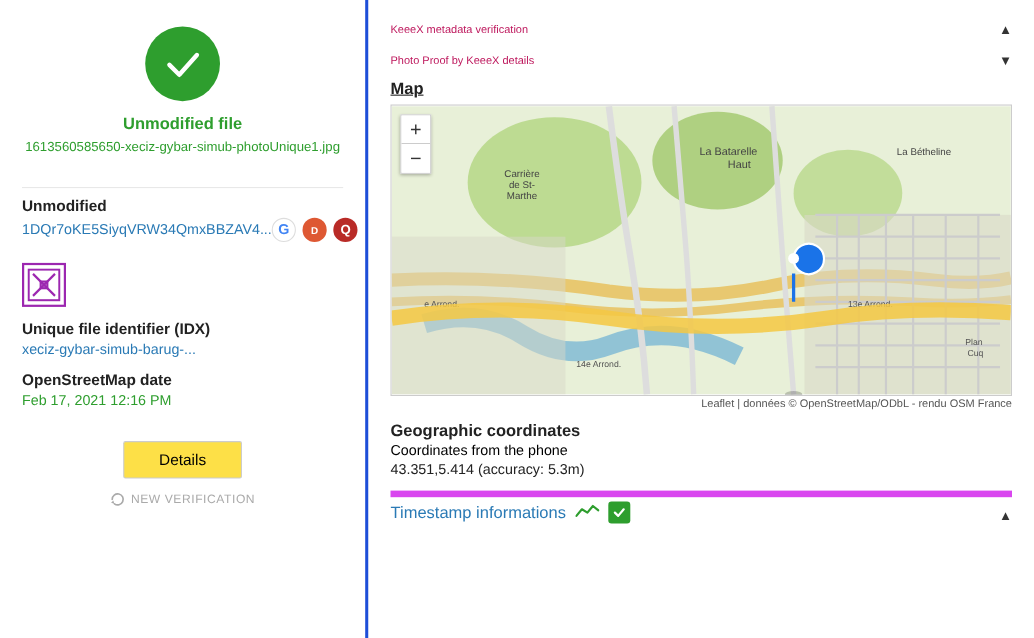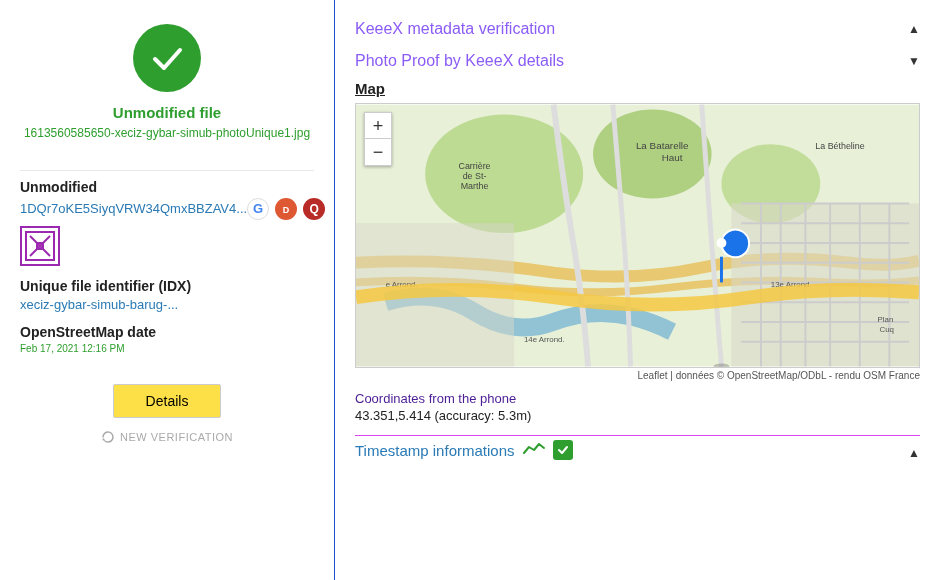--- a/index.html
+++ b/index.html
@@ -16,21 +16,21 @@
     .container {
       display: flex;
       width: 940px;
       height: 580px;
       background: #fff;
     }
     
     .left-panel {
       width: 335px;
       min-width: 335px;
-      border-right: 1px solid #1d4ed8;
+      border-right: 3px solid #1d4ed8;
       padding: 24px 20px;
       display: flex;
       flex-direction: column;
       align-items: center;
       background: #fff;
     }
     .check-circle {
       width: 68px;
       height: 68px;
       background: #2e9e2e;
@@ -77,21 +77,21 @@
     }
     .info-value {
       font-size: 13px;
       color: #2a7ab5;
     }
     .signatory-row {
       display: flex;
       align-items: center;
       justify-content: space-between;
       width: 100%;
-      margin-bottom: 6px;
+      margin-bottom: 19px;
     }
     .signatory-value {
       font-size: 13px;
       color: #2a7ab5;
       flex: 1;
     }
     .social-icons {
       display: flex;
       gap: 6px;
       align-items: center;
@@ -114,21 +114,21 @@
       width: 40px;
       height: 40px;
       border: 2px solid #9c27b0;
       display: flex;
       align-items: center;
       justify-content: center;
       margin-top: 4px;
     }
     .cert-date {
       color: #2e9e2e;
-      font-size: 10px;
+      font-size: 13px;
     }
     .details-btn {
       margin-top: 18px;
       padding: 8px 32px;
       border: 1px solid #ccc;
       background: #fde047;
       font-size: 14px;
       cursor: pointer;
       border-radius: 2px;
     }
@@ -149,22 +149,22 @@
       background: #fff;
     }
     .section-header {
       display: flex;
       align-items: center;
       justify-content: space-between;
       padding: 4px 0;
       margin-bottom: 6px;
     }
     .section-title-link {
-      color: #8b5cf6;
-      font-size: 16px;
+      color: #be185d;
+      font-size: 10px;
       cursor: pointer;
       text-decoration: none;
     }
     .arrow-icon {
       font-size: 12px;
       color: #333;
       cursor: pointer;
     }
     .map-label {
       font-size: 15px;
@@ -221,33 +221,33 @@
       margin-bottom: 12px;
     }
     .geo-title {
       font-size: 15px;
       font-weight: bold;
       color: #222;
       margin-bottom: 2px;
     }
     .geo-subtitle {
       font-size: 13px;
-      color: #4c1d95;
+      color: #000000;
       margin-bottom: 2px;
     }
     .geo-coords {
       font-size: 13px;
       color: #222;
     }
     .timestamp-row {
       display: flex;
       align-items: flex-end;
       justify-content: space-between;
       padding: 4px 0;
-      border-top: 1px solid #d946ef;
+      border-top: 6px solid #d946ef;
     }
     .timestamp-left {
       display: flex;
       align-items: center;
       gap: 8px;
     }
     .timestamp-title {
       font-size: 15px;
       color: #2a7ab5;
       font-weight: 500;
@@ -400,20 +400,21 @@
         <button class="map-btn">+</button>
         <button class="map-btn">−</button>
       </div>
     </div>
 
     <div class="map-attribution">
       <span>Leaflet | données © OpenStreetMap/ODbL - rendu OSM France</span>
     </div>
 
     <div class="geo-section">
+      <div class="geo-title">Geographic coordinates</div>
       <div class="geo-subtitle">Coordinates from the phone</div>
       <div class="geo-coords">43.351,5.414 (accuracy: 5.3m)</div>
     </div>
 
     <div class="timestamp-row">
       <div class="timestamp-left">
         <span class="timestamp-title">Timestamp informations</span>
         <span class="ts-chart-icon">
           <svg width="22" height="14" viewBox="0 0 22 14" fill="none">
             <polyline points="1,12 6,6 11,9 16,3 21,7" stroke="#2e9e2e" stroke-width="2" fill="none" stroke-linecap="round" stroke-linejoin="round"></polyline>

